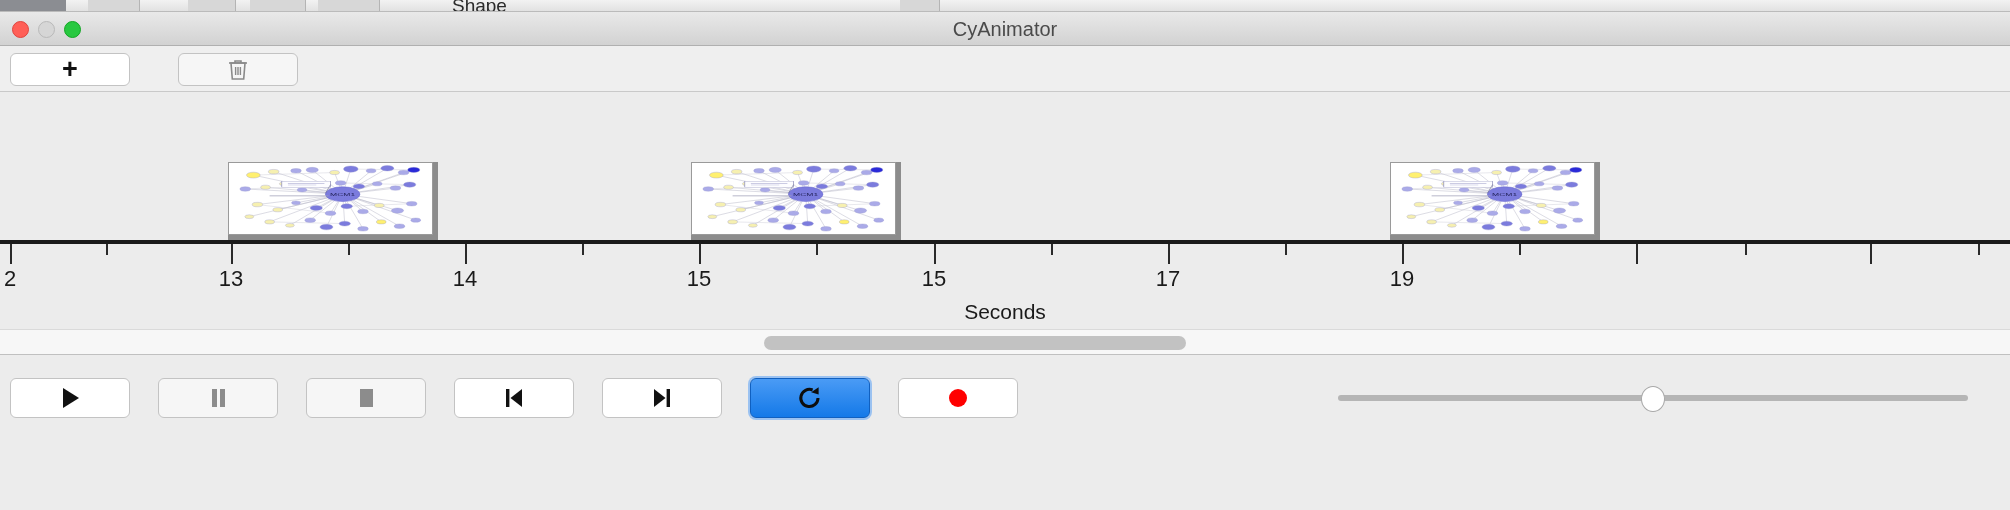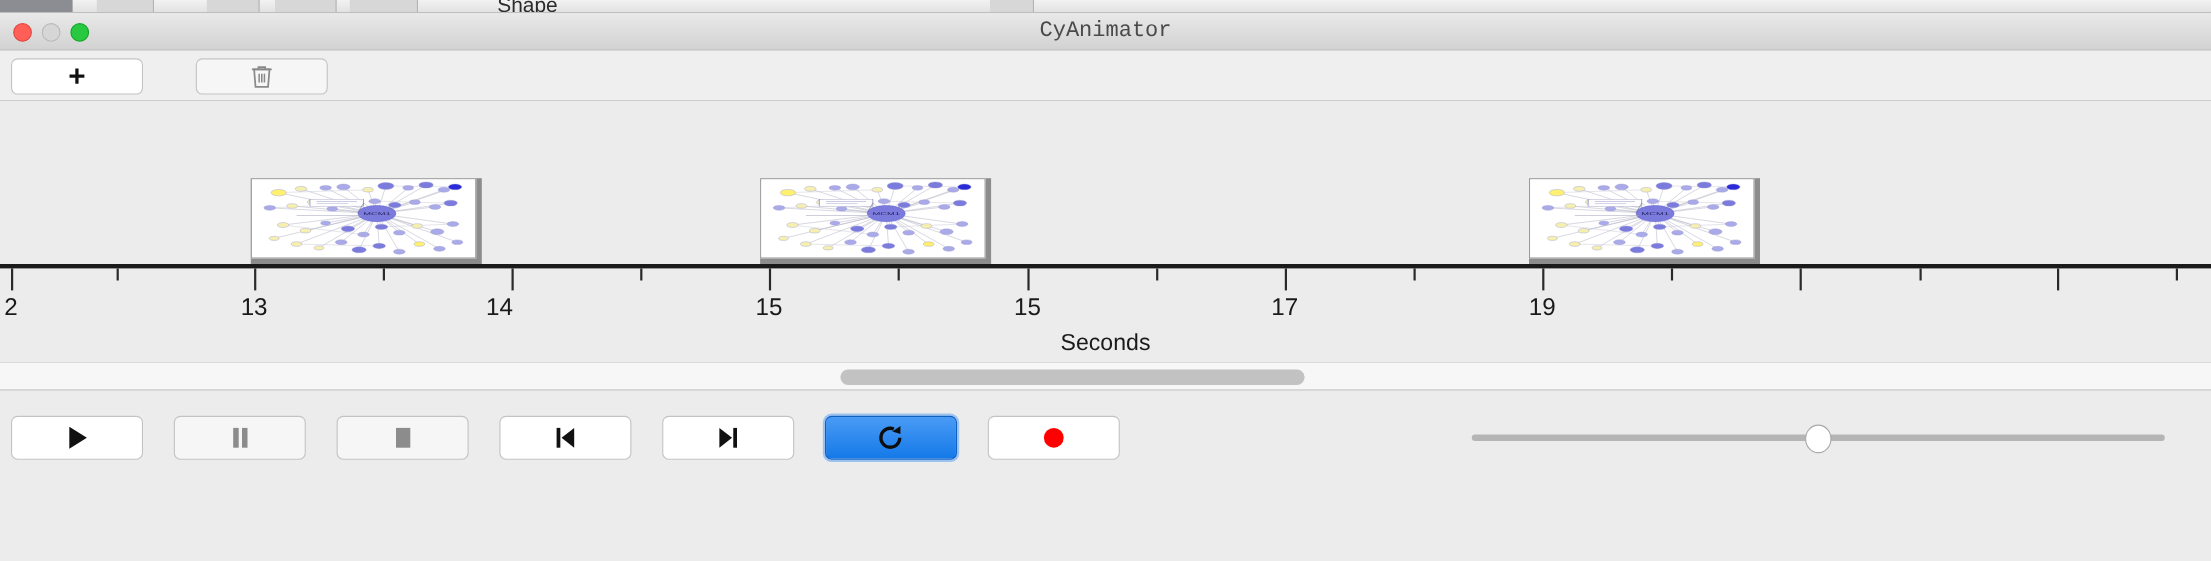--- a/index.html
+++ b/index.html
@@ -22,21 +22,20 @@
   .bg-word {
     position: absolute; top: -5px; left: 452px;
     font-size: 19px; color: #2b2b2b; white-space: nowrap;
   }
 
   
   .titlebar {
     position: absolute; top: 12px; left: 0; width: 2010px; height: 34px;
     background: linear-gradient(#e9e9e9, #d2d2d2);
     border-bottom: 1px solid #b0b0b0;
-    font-family: Liberation Mono, monospace;
   }
   .traffic { position: absolute; top: 9px; left: 12px; display: flex; gap: 9px; }
   .light { width: 17px; height: 17px; border-radius: 50%; }
   .light.red    { background: #ff5f57; border: 1px solid #e0443e; }
   .light.yellow { background: #d6d6d6; border: 1px solid #b9b9b9; }
   .light.green  { background: #28c840; border: 1px solid #13a624; }
   .win-title {
     position: absolute; left: 0; top: 0; width: 2010px; height: 34px;
     line-height: 34px; text-align: center;
     font-size: 20px; color: #4a4a4a;
@@ -508,21 +507,21 @@
           <div class="tick minor" style="left: 816px;"></div>
           <div class="tick minor" style="left: 1051px;"></div>
           <div class="tick minor" style="left: 1285px;"></div>
           <div class="tick minor" style="left: 1519px;"></div>
           <div class="tick minor" style="left: 1745px;"></div>
           <div class="tick minor" style="left: 1978px;"></div>
         </div>
       <div id="tick-labels">
           <div class="tick-label" style="left: 10px;">2</div>
           <div class="tick-label" style="left: 231px;">13</div>
-          <div class="tick-label" style="left: 454px;">14</div>
+          <div class="tick-label" style="left: 465px;">14</div>
           <div class="tick-label" style="left: 699px;">15</div>
           <div class="tick-label" style="left: 934px;">15</div>
           <div class="tick-label" style="left: 1168px;">17</div>
           <div class="tick-label" style="left: 1402px;">19</div>
         </div>
       <div class="axis-title">Seconds</div>
     </div>
   </div>
 
   <div class="scroll-track">

